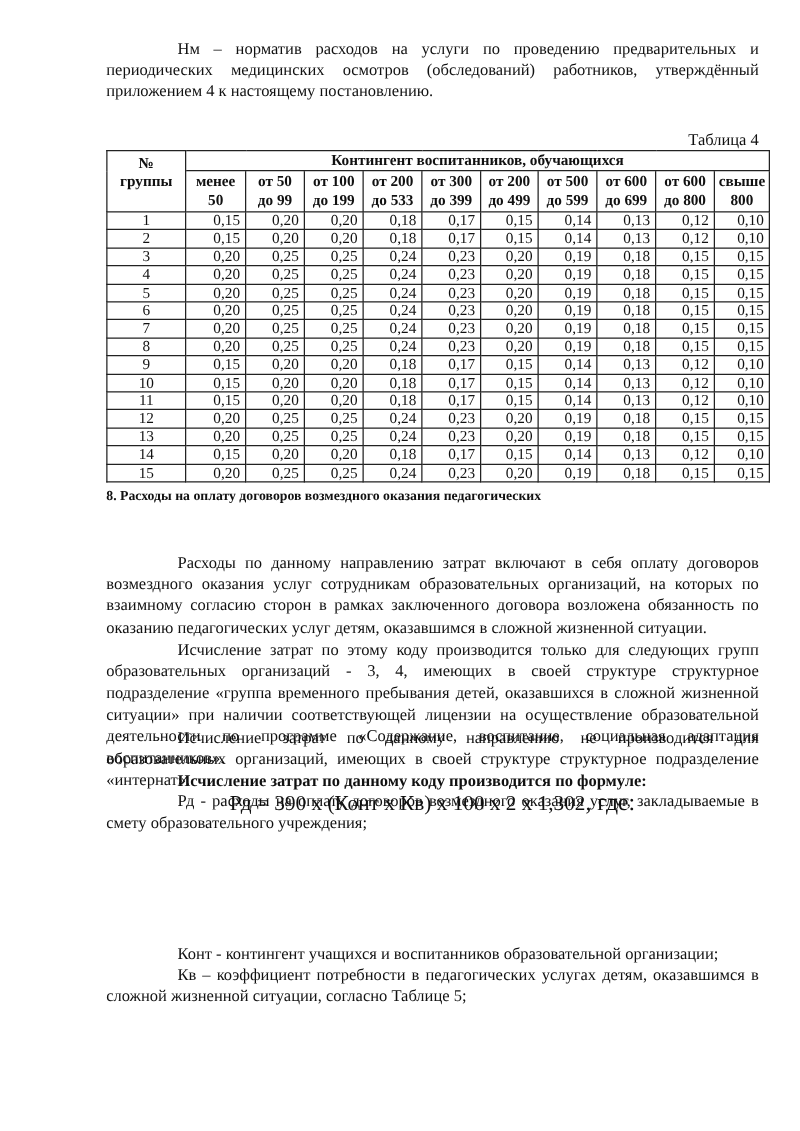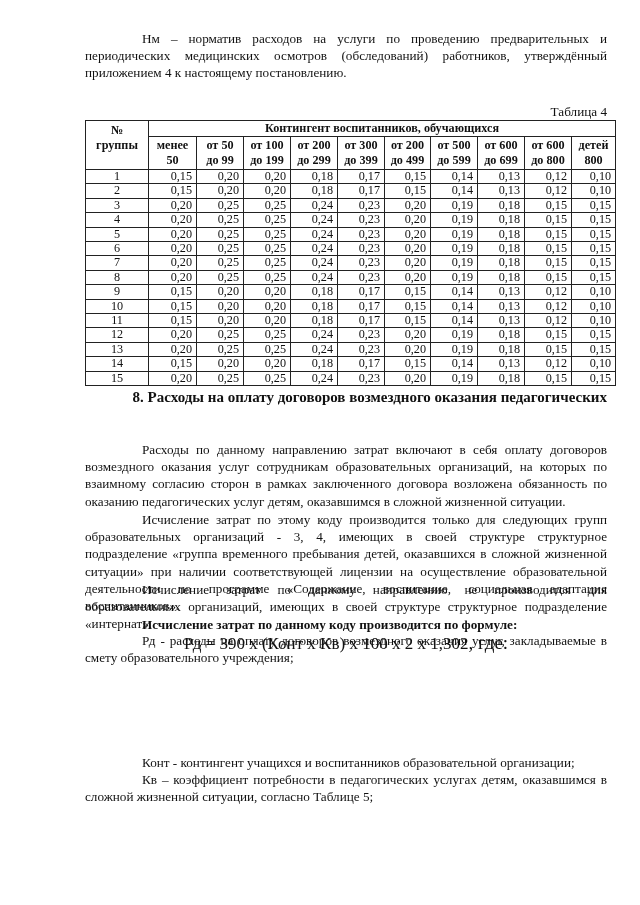--- a/index.html
+++ b/index.html
@@ -10,22 +10,22 @@
           text-align: justify; margin: 0; }
   .indent { text-indent: 57px; }
   .right { position: absolute; left: 85px; width: 522px; text-align: right; font-size: 13.2px; }
   table.t4 { position: absolute; left: 85px; top: 120px; width: 522px; border-collapse: collapse;
              font-size: 12.2px; table-layout: fixed; }
   table.t4 td, table.t4 th { border: 1px solid #222; padding: 0 4px; line-height: 13.4px; height: 13.4px; }
   table.t4 th { font-weight: bold; text-align: center; line-height: 15px; }
   table.t4 td { text-align: right; }
   table.t4 td.grp { text-align: center; }
   table.t4 th.sub { line-height: 15px; padding: 1px 2px; }
-  .heading { position: absolute; left: 85px; width: 522px; top: 389px; text-align: right;
-             font-weight: bold; font-size: 15px; line-height: 17.5px; margin: 0; }
+  .heading { position: absolute; left: 85px; width: 522px; top: 389px; text-align: left;
+             font-weight: bold; font-size: 11px; line-height: 17.5px; margin: 0; }
   .formula { position: absolute; left: 85px; width: 522px; top: 630px; text-align: center;
              font-size: 17px; }
   .formula .gde { font-size: 19px; }
 </style>
 </head>
 <body>
 
 <div class="page">
 
   <p class="para indent" style="top:30px;">Нм – норматив расходов на услуги по проведению предварительных и периодических медицинских осмотров (обследований) работников, утверждённый приложением 4 к настоящему постановлению.</p>
@@ -63,21 +63,21 @@
           <th class="sub">
             <div>от 50</div>
             <div>до 99</div>
           </th>
           <th class="sub">
             <div>от 100</div>
             <div>до 199</div>
           </th>
           <th class="sub">
             <div>от 200</div>
-            <div>до 299</div>
+            <div>до 533</div>
           </th>
           <th class="sub">
             <div>от 300</div>
             <div>до 399</div>
           </th>
           <th class="sub">
             <div>от 200</div>
             <div>до 499</div>
           </th>
           <th class="sub">
@@ -86,21 +86,21 @@
           </th>
           <th class="sub">
             <div>от 600</div>
             <div>до 699</div>
           </th>
           <th class="sub">
             <div>от 600</div>
             <div>до 800</div>
           </th>
           <th class="sub">
-            <div>детей</div>
+            <div>свыше</div>
             <div>800</div>
           </th>
         </tr>
     </thead>
     <tbody id="t4-body">
         <tr>
           <td class="grp">1</td>
           <td>0,15</td>
           <td>0,20</td>
           <td>0,20</td>

